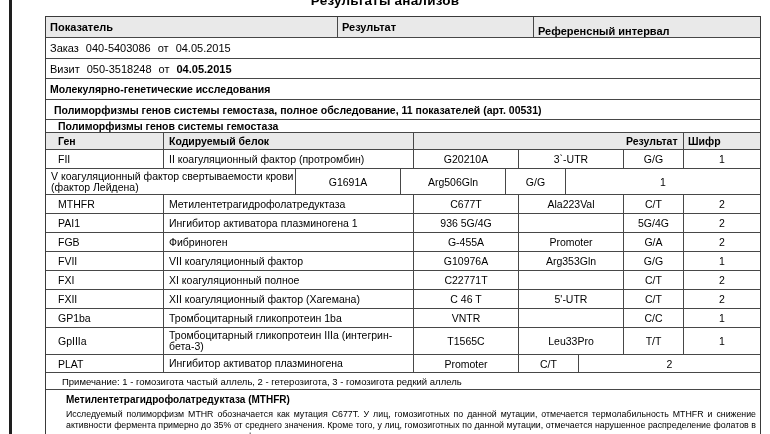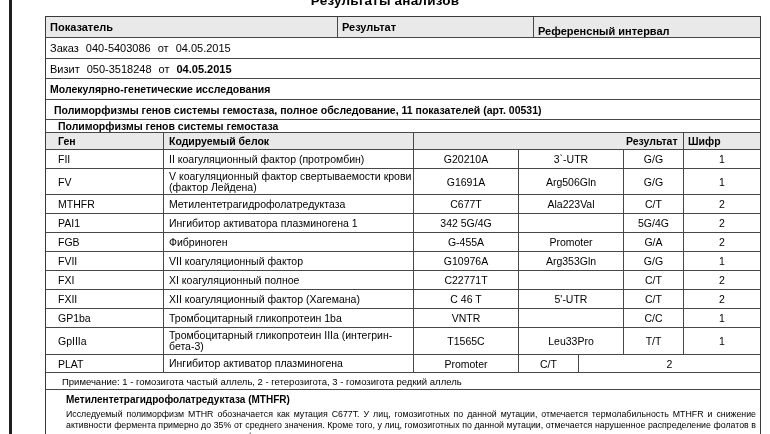--- a/index.html
+++ b/index.html
@@ -122,41 +122,40 @@
   <div class="trow fz105" style="height:19px">
     <div class="cell g-gene">FII</div>
     <div class="cell g-prot">II коагуляционный фактор (протромбин)</div>
     <div class="cell g-poly">G20210A</div>
     <div class="cell g-loc">3`-UTR</div>
     <div class="cell g-rez">G/G</div>
     <div class="cell g-code">1</div>
   </div>
 
   <div class="trow fz105" style="height:26px">
-    <div class="cell g-gene">FV</div>
     <div class="cell g-prot">V коагуляционный фактор свертываемости крови (фактор Лейдена)</div>
     <div class="cell g-poly">G1691A</div>
     <div class="cell g-loc">Arg506Gln</div>
     <div class="cell g-rez">G/G</div>
     <div class="cell g-code">1</div>
   </div>
 
   <div class="trow fz105" style="height:19px">
     <div class="cell g-gene">MTHFR</div>
     <div class="cell g-prot">Метилентетрагидрофолатредуктаза</div>
     <div class="cell g-poly">C677T</div>
     <div class="cell g-loc">Ala223Val</div>
     <div class="cell g-rez">C/T</div>
     <div class="cell g-code">2</div>
   </div>
 
   <div class="trow fz105" style="height:19px">
     <div class="cell g-gene">PAI1</div>
     <div class="cell g-prot">Ингибитор активатора плазминогена 1</div>
-    <div class="cell g-poly">342 5G/4G</div>
+    <div class="cell g-poly">936 5G/4G</div>
     <div class="cell g-loc"></div>
     <div class="cell g-rez">5G/4G</div>
     <div class="cell g-code">2</div>
   </div>
 
   <div class="trow fz105" style="height:19px">
     <div class="cell g-gene">FGB</div>
     <div class="cell g-prot">Фибриноген</div>
     <div class="cell g-poly">G-455A</div>
     <div class="cell g-loc">Promoter</div>

